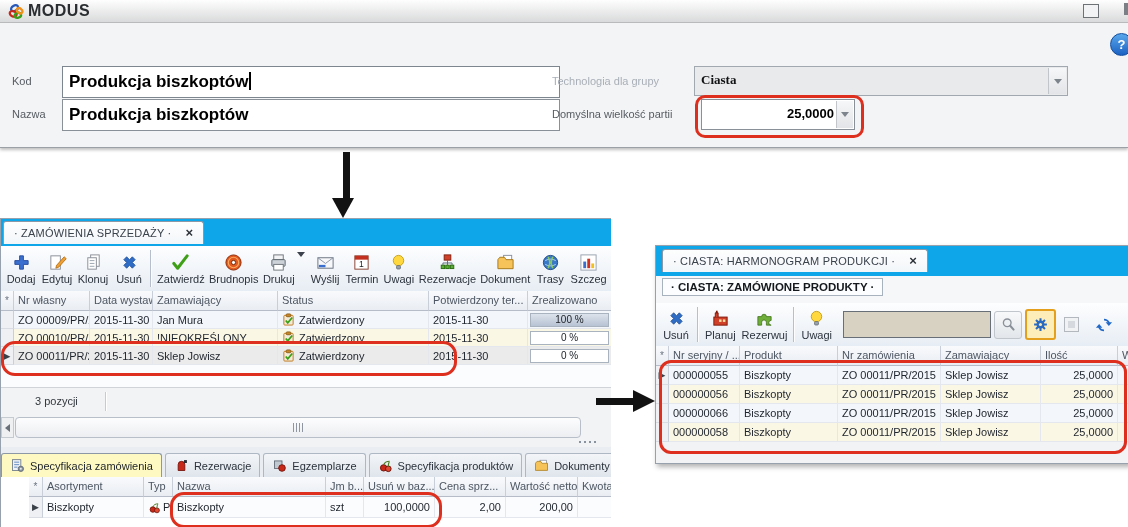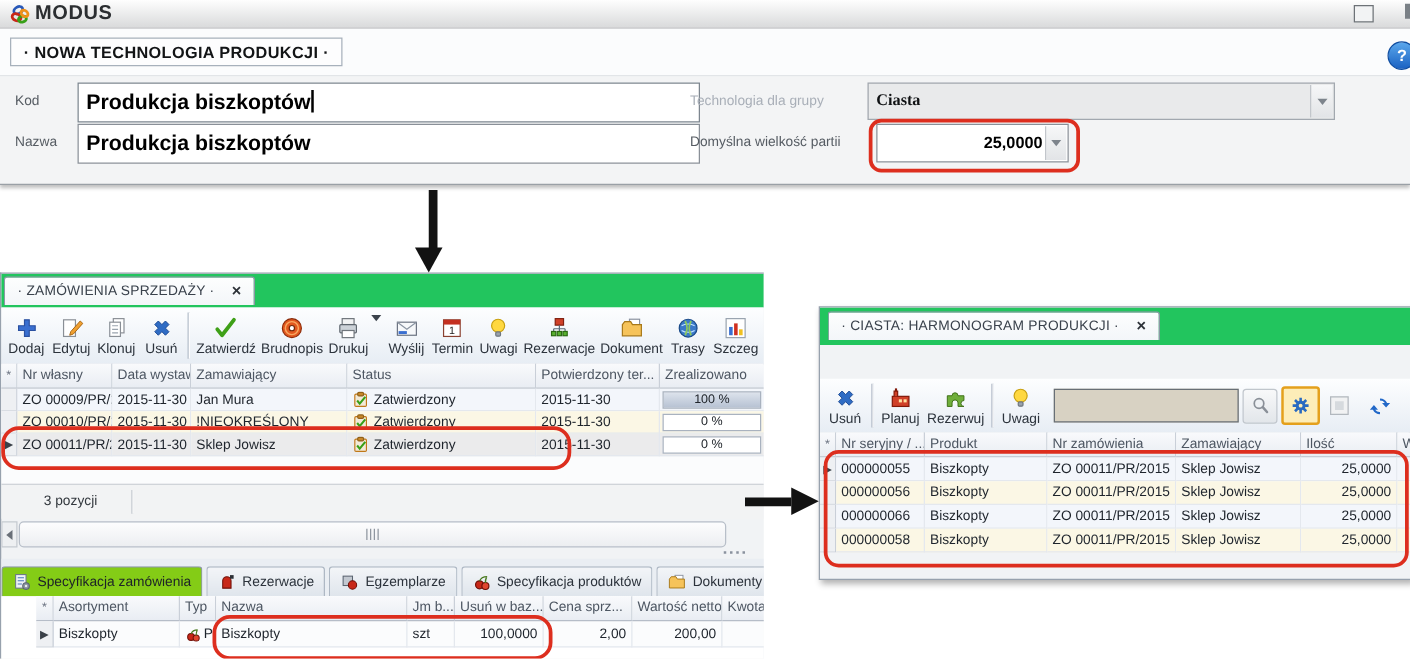--- a/index.html
+++ b/index.html
@@ -38,21 +38,21 @@
     background:linear-gradient(#f6f7f8,#e2e4e7);border-left:1px solid #c2c6cb;
     display:flex;align-items:center;justify-content:center;}
   .tri-down{width:0;height:0;border-left:4px solid transparent;border-right:4px solid transparent;
     border-top:5px solid #7d848c;}
   .spin{position:absolute;border:1px solid #8a9098;background:#fff;}
   .spin .val{position:absolute;left:0;right:20px;font-size:13px;font-weight:bold;color:#000;
     text-align:right;line-height:27px;}
 
   
   .window{background:#f1f3f5;border:1px solid #97a1ad;overflow:hidden;}
-  .tabstrip{position:absolute;left:0;right:0;background:#22c55e;}
+  .tabstrip{position:absolute;left:0;right:0;background:#0ea5e9;}
   .doc-tab{position:absolute;display:flex;align-items:center;background:linear-gradient(#fdfefe,#f3f6f9);
     border:1px solid #8c98a6;border-bottom:none;border-radius:3px 3px 0 0;padding:5px 10px;}
   .doc-tab .t-label{font-size:11px;color:#3a424c;letter-spacing:.2px;white-space:nowrap;}
   .doc-tab .t-close{font-size:13px;font-weight:bold;color:#2d3238;margin-left:14px;line-height:10px;}
   .toolbar{position:absolute;left:0;right:0;display:flex;align-items:center;
     background:linear-gradient(#fdfeff,#e7edf4);border-bottom:1px solid #c2cbd6;padding:0 2px;}
   .tbtn{display:flex;flex-direction:column;align-items:center;justify-content:center;
     padding:2px 3px;min-width:30px;}
   .tbtn .t-ico{height:20px;display:flex;align-items:flex-end;}
   .tbtn .t-lbl{font-size:11px;color:#2c333c;white-space:nowrap;margin-top:1px;}
@@ -93,21 +93,21 @@
     border-radius:4px;background:linear-gradient(#fdfdfe,#eceef1);display:flex;
     align-items:center;justify-content:center;gap:2px;}
   .grip-bar{width:1px;height:9px;background:#8f96a0;}
   .size-dots{position:absolute;left:578px;top:222px;display:flex;gap:3px;}
   .size-dots i{width:2px;height:2px;background:#8a929e;}
   .btabs{position:absolute;left:0;top:228px;right:0;height:30px;background:#eaeef3;
     display:flex;align-items:flex-end;gap:3px;padding-left:0;}
   .btab{display:flex;align-items:center;gap:5px;padding:4px 8px;font-size:11px;color:#2b323b;
     border:1px solid #aeb8c4;border-bottom:none;border-radius:3px 3px 0 0;
     background:linear-gradient(#f3f5f8,#dfe5ec);white-space:nowrap;}
-  .btab.active{background:#84cc16;border-color:#8c98a6;font-weight:normal;color:#1d2228;}
+  .btab.active{background:#fef9c3;border-color:#8c98a6;font-weight:normal;color:#1d2228;}
   .subwrap{position:absolute;left:0;top:258px;right:0;bottom:0;background:#fff;}
 
   
   .sched-win{left:655px;top:245px;width:473px;height:217px;box-shadow:2px 3px 5px rgba(0,0,0,.3);}
   .panelband{position:absolute;left:0;top:30px;right:0;height:27px;background:#f5f7f9;}
   .panel-box{position:absolute;left:6px;top:2px;border:1px solid #a8b2be;background:#fcfdfe;
     padding:2px 8px;font-size:11.5px;font-weight:bold;color:#14181c;white-space:nowrap;}
   .search-box{width:146px;height:25px;background:#d8d2c3;border:1px solid #686f76;margin-left:8px;}
   .sq-btn{width:26px;height:26px;border:1px solid #c0c6cc;border-radius:3px;margin-left:3px;
     background:linear-gradient(#f8f9fa,#e2e6ea);display:flex;align-items:center;justify-content:center;}
@@ -134,23 +134,20 @@
           <ellipse cx="5.5" cy="11.5" rx="3.8" ry="2.8" fill="none" stroke="#c82818" stroke-width="2.4" transform="rotate(25 5.5 11.5)"></ellipse>
           <ellipse cx="10.5" cy="13" rx="3.4" ry="2.5" fill="none" stroke="#38a018" stroke-width="2.4" transform="rotate(-15 10.5 13)"></ellipse>
           <ellipse cx="12.3" cy="8.2" rx="3.2" ry="2.4" fill="none" stroke="#f09018" stroke-width="2.4" transform="rotate(40 12.3 8.2)"></ellipse>
         </svg>
       </span>
       <span class="app-title">MODUS</span>
       <span class="win-btn" style="left:1083px;"><span class="inner"></span></span>
       <span class="win-sliver"></span>
     </div>
 
-    <div class="band">
-      <span class="panel-title-box">· NOWA TECHNOLOGIA PRODUKCJI ·</span>
-    </div>
     <div class="help-btn">
         <span>?</span>
       </div>
 
     <span class="fld-label" style="left:12px;top:75px;">Kod</span>
     <div class="big-input" style="left:62px;top:66px;width:484px;height:30px;border-color:#7d868f;">
       <span>Produkcja biszkoptów</span><span class="caret"></span>
     </div>
 
     <span class="fld-label" style="left:12px;top:108px;">Nazwa</span>
@@ -508,20 +505,23 @@
     </div>
   </div>
 
   <div class="abs window sched-win">
     <div class="tabstrip" style="top:0;height:30px;">
       <div class="doc-tab" style="left:6px;top:3px;">
         <span class="t-label">· CIASTA: HARMONOGRAM PRODUKCJI ·</span>
         <span class="t-close">×</span>
       </div>
     </div>
+    <div class="panelband">
+      <span class="panel-box">· CIASTA: ZAMÓWIONE PRODUKTY ·</span>
+    </div>
 
     <div class="toolbar" style="top:57px;height:43px;">
       <div class="tbtn">
         <span class="t-ico">
             <svg width="19" height="19" viewBox="0 0 20 20">
               <path d="M4 7 7 4l3 3 3-3 3 3-3 3 3 3-3 3-3-3-3 3-3-3 3-3z" fill="#2f6cc4" stroke="#1c4a94" stroke-width=".8"></path>
             </svg>
           </span>
         <span class="t-lbl">Usuń</span>
       </div>

